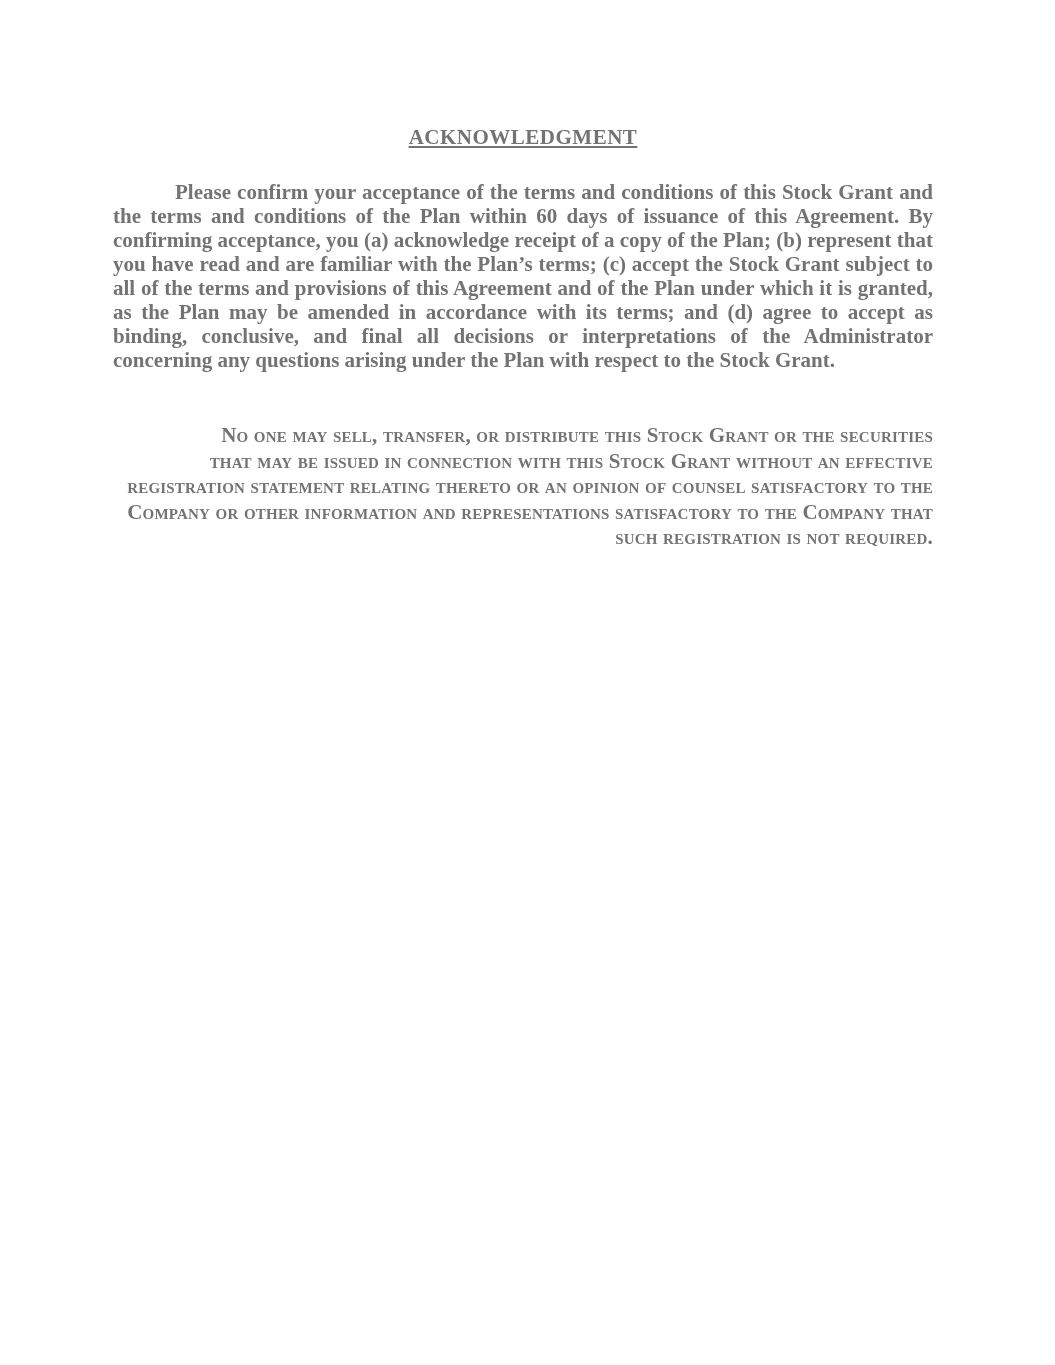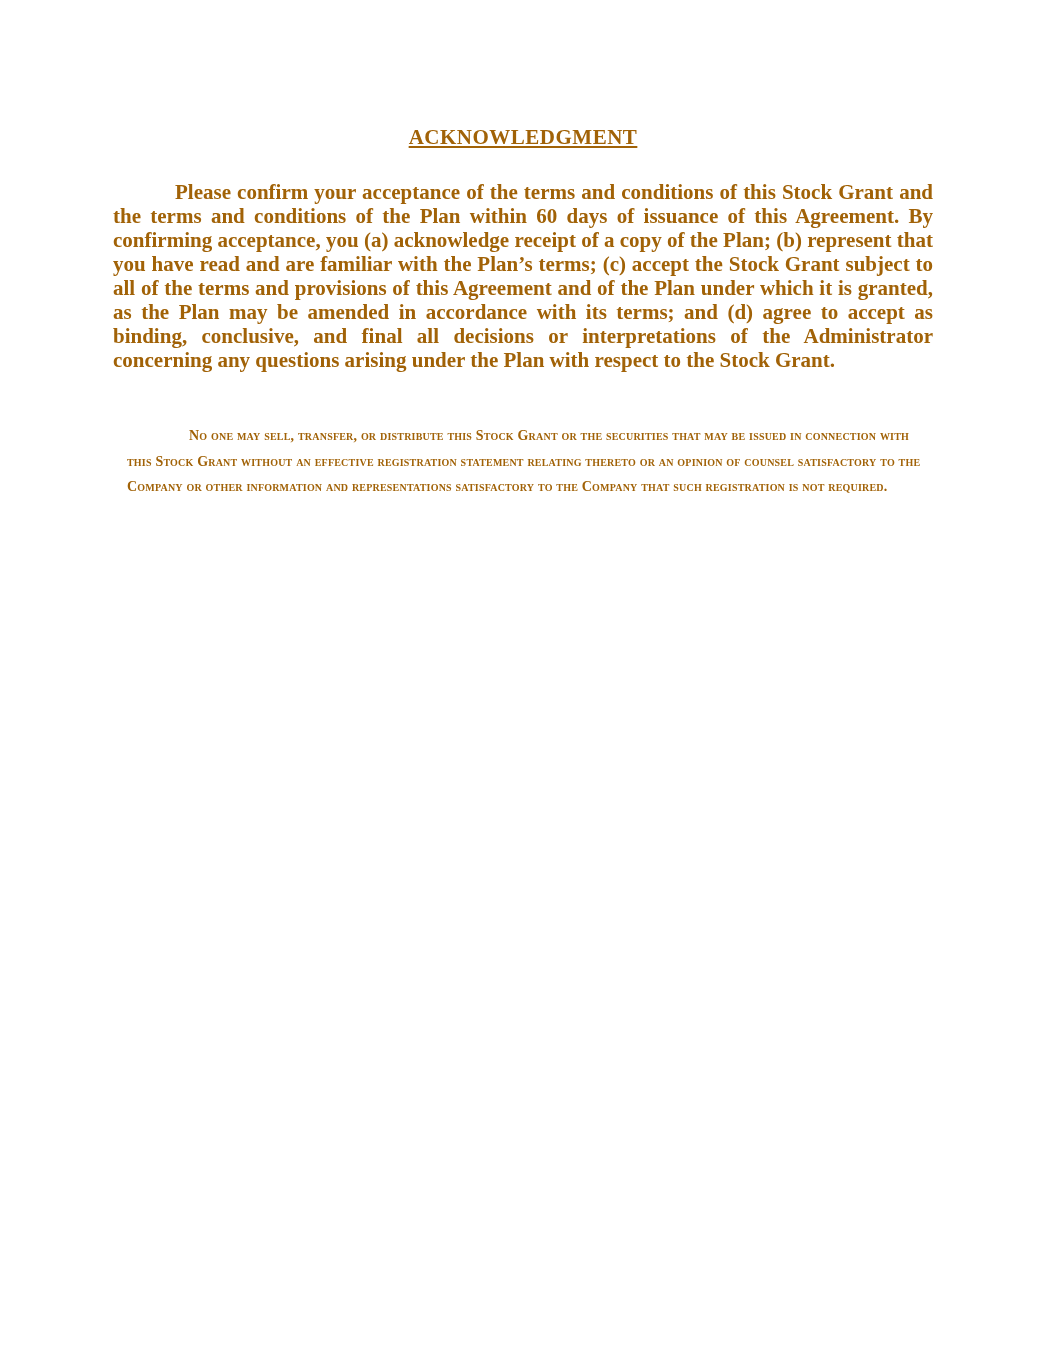--- a/index.html
+++ b/index.html
@@ -5,21 +5,21 @@
   html, body {
     margin: 0;
     padding: 0;
     background: #ffffff;
   }
   .page {
     position: relative;
     width: 1055px;
     height: 981px;
     background: #ffffff;
-    color: #a16207;
+    color: #737373;
     font-family: "Liberation Serif", serif;
     overflow: hidden;
     margin: 0 auto;
   }
   .content {
     position: absolute;
     left: 113px;
     top: 0;
     width: 820px;
   }
@@ -35,27 +35,27 @@
   }
   .para-body {
     margin: 30px 0 0 0;
     font-size: 21px;
     line-height: 24px;
     text-align: justify;
     text-indent: 62px;
     font-weight: bold;
   }
   .para-restriction {
-    margin: 51px 0 0 14px;
-    font-size: 14px;
+    margin: 51px 0 0 4px;
+    font-size: 21px;
     line-height: 25.5px;
     font-weight: bold;
     font-variant: small-caps;
     letter-spacing: 0.2px;
-    text-align: left;
+    text-align: right;
     text-indent: 62px;
   }
   .page-footer {
     position: absolute;
     top: 1286px;
     right: 125px;
     font-size: 18px;
     line-height: 24px;
   }
 </style>

